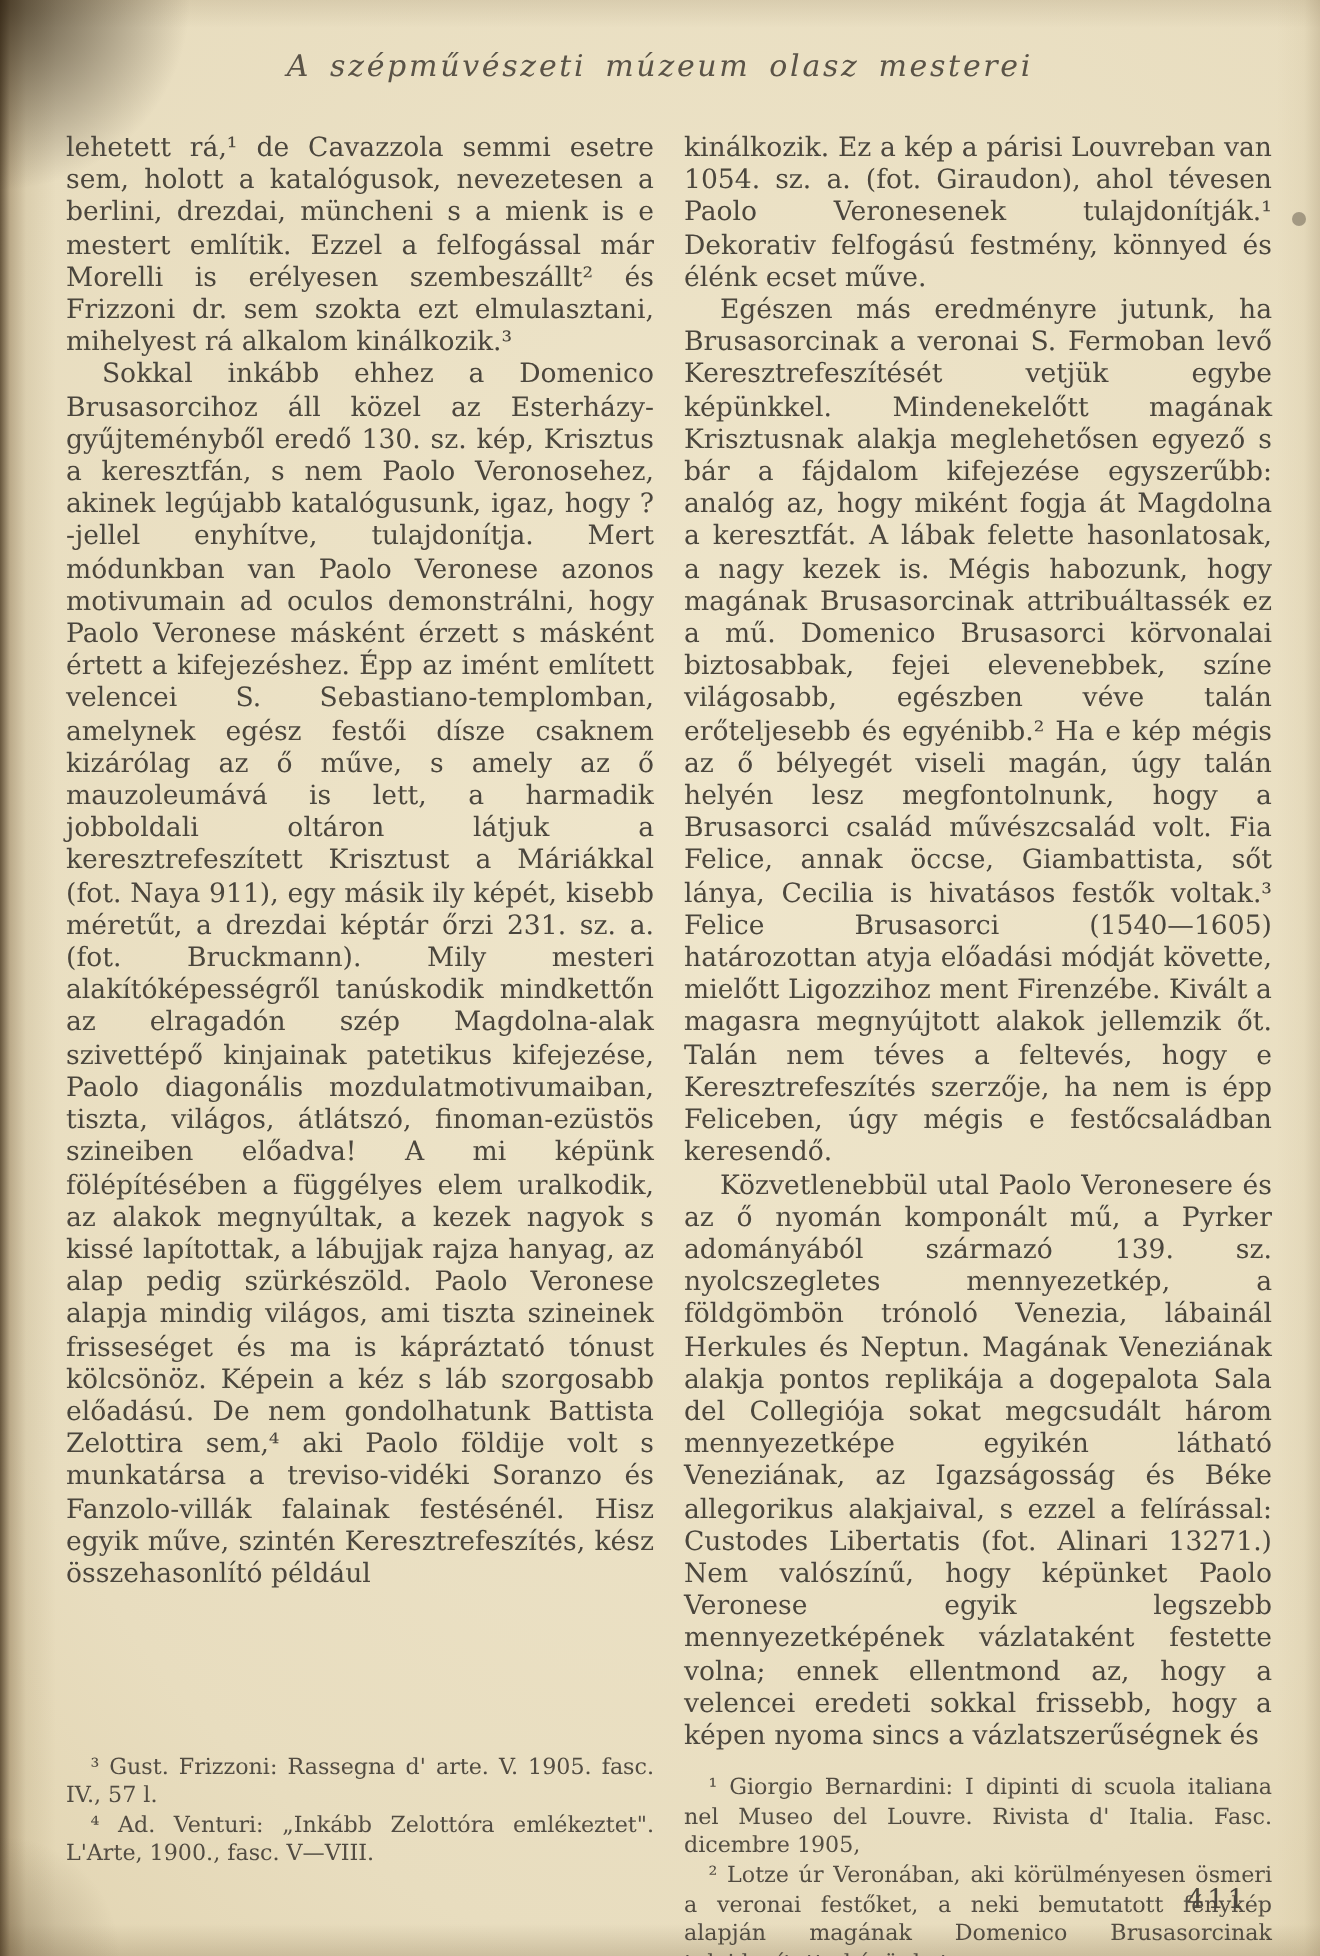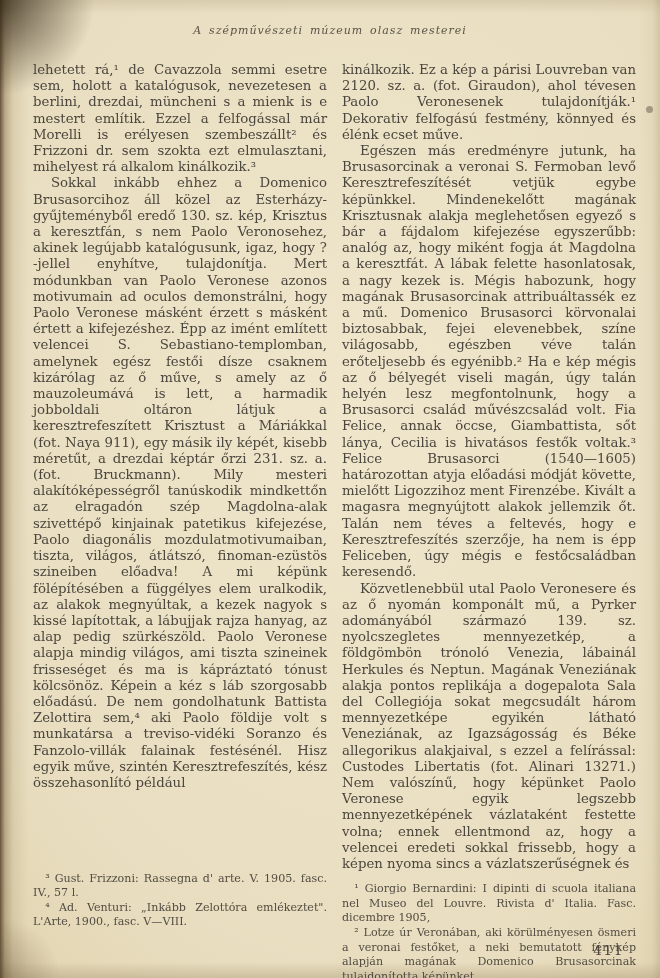--- a/index.html
+++ b/index.html
@@ -20,21 +20,21 @@
       linear-gradient(90deg, rgba(80,62,38,0.85) 0px, rgba(130,106,70,0.45) 5px, rgba(165,145,105,0.20) 13px, rgba(0,0,0,0) 28px),
       linear-gradient(270deg, rgba(150,130,95,0.28) 0px, rgba(190,172,132,0.12) 8px, rgba(0,0,0,0) 22px),
       linear-gradient(0deg, rgba(135,115,80,0.28) 0px, rgba(0,0,0,0) 16px),
       linear-gradient(180deg, rgba(150,130,95,0.20) 0px, rgba(0,0,0,0) 14px),
       radial-gradient(ellipse 520px 720px at 55% 42%, #efe6cc, #e8ddbf 80%, #e3d6b4 100%);
   }
   .running-header {
     padding-top: 24px;
     text-align: center;
     font-style: italic;
-    font-size: 11px;
+    font-size: 15px;
     letter-spacing: 0.09em;
     word-spacing: 0.22em;
     color: #5a5347;
   }
   .columns {
     display: flex;
     gap: 15px;
     padding: 0 24px 0 33px;
     margin-top: 25px;
     height: 868px;
@@ -97,21 +97,21 @@
       <p class="body">lehetett rá,¹ de Cavazzola semmi esetre sem, holott a katalógusok, nevezetesen a berlini, drezdai, müncheni s a mienk is e mestert említik. Ezzel a felfogással már Morelli is erélyesen szembeszállt² és Frizzoni dr. sem szokta ezt elmulasztani, mihelyest rá alkalom kinálkozik.³</p>
       <p class="body indent">Sokkal inkább ehhez a Domenico Brusasorcihoz áll közel az Esterházy-gyűjteményből eredő 130. sz. kép, Krisztus a keresztfán, s nem Paolo Veronosehez, akinek legújabb katalógusunk, igaz, hogy ?-jellel enyhítve, tulajdonítja. Mert módunkban van Paolo Veronese azonos motivumain ad oculos demonstrálni, hogy Paolo Veronese másként érzett s másként értett a kifejezéshez. Épp az imént említett velencei S. Sebastiano-templomban, amelynek egész festői dísze csaknem kizárólag az ő műve, s amely az ő mauzoleumává is lett, a harmadik jobboldali oltáron látjuk a keresztrefeszített Krisztust a Máriákkal (fot. Naya 911), egy másik ily képét, kisebb méretűt, a drezdai képtár őrzi 231. sz. a. (fot. Bruckmann). Mily mesteri alakítóképességről tanúskodik mindkettőn az elragadón szép Magdolna-alak szivettépő kinjainak patetikus kifejezése, Paolo diagonális mozdulatmotivumaiban, tiszta, világos, átlátszó, finoman-ezüstös szineiben előadva! A mi képünk fölépítésében a függélyes elem uralkodik, az alakok megnyúltak, a kezek nagyok s kissé lapítottak, a lábujjak rajza hanyag, az alap pedig szürkészöld. Paolo Veronese alapja mindig világos, ami tiszta szineinek frisseséget és ma is kápráztató tónust kölcsönöz. Képein a kéz s láb szorgosabb előadású. De nem gondolhatunk Battista Zelottira sem,⁴ aki Paolo földije volt s munkatársa a treviso-vidéki Soranzo és Fanzolo-villák falainak festésénél. Hisz egyik műve, szintén Keresztrefeszítés, kész összehasonlító például</p>
 
       <div class="footnotes">
         <p class="footnote">³ Gust. Frizzoni: Rassegna d' arte. V. 1905. fasc. IV., 57 l.</p>
         <p class="footnote">⁴ Ad. Venturi: „Inkább Zelottóra emlékeztet". L'Arte, 1900., fasc. V—VIII.</p>
       </div>
     </div>
 
     <div class="column">
-      <p class="body">kinálkozik. Ez a kép a párisi Louvreban van 2120. sz. a. (fot. Giraudon), ahol tévesen Paolo Veronesenek tulajdonítják.¹ Dekorativ felfogású festmény, könnyed és élénk ecset műve.</p>
+      <p class="body">kinálkozik. Ez a kép a párisi Louvreban van 1054. sz. a. (fot. Giraudon), ahol tévesen Paolo Veronesenek tulajdonítják.¹ Dekorativ felfogású festmény, könnyed és élénk ecset műve.</p>
       <p class="body indent">Egészen más eredményre jutunk, ha Brusasorcinak a veronai S. Fermoban levő Keresztrefeszítését vetjük egybe képünkkel. Mindenekelőtt magának Krisztusnak alakja meglehetősen egyező s bár a fájdalom kifejezése egyszerűbb: analóg az, hogy miként fogja át Magdolna a keresztfát. A lábak felette hasonlatosak, a nagy kezek is. Mégis habozunk, hogy magának Brusasorcinak attribuáltassék ez a mű. Domenico Brusasorci körvonalai biztosabbak, fejei elevenebbek, színe világosabb, egészben véve talán erőteljesebb és egyénibb.² Ha e kép mégis az ő bélyegét viseli magán, úgy talán helyén lesz megfontolnunk, hogy a Brusasorci család művészcsalád volt. Fia Felice, annak öccse, Giambattista, sőt lánya, Cecilia is hivatásos festők voltak.³ Felice Brusasorci (1540—1605) határozottan atyja előadási módját követte, mielőtt Ligozzihoz ment Firenzébe. Kivált a magasra megnyújtott alakok jellemzik őt. Talán nem téves a feltevés, hogy e Keresztrefeszítés szerzője, ha nem is épp Feliceben, úgy mégis e festőcsaládban keresendő.</p>
       <p class="body indent">Közvetlenebbül utal Paolo Veronesere és az ő nyomán komponált mű, a Pyrker adományából származó 139. sz. nyolcszegletes mennyezetkép, a földgömbön trónoló Venezia, lábainál Herkules és Neptun. Magának Veneziának alakja pontos replikája a dogepalota Sala del Collegiója sokat megcsudált három mennyezetképe egyikén látható Veneziának, az Igazságosság és Béke allegorikus alakjaival, s ezzel a felírással: Custodes Libertatis (fot. Alinari 13271.) Nem valószínű, hogy képünket Paolo Veronese egyik legszebb mennyezetképének vázlataként festette volna; ennek ellentmond az, hogy a velencei eredeti sokkal frissebb, hogy a képen nyoma sincs a vázlatszerűségnek és</p>
 
       <div class="footnotes">
         <p class="footnote">¹ Giorgio Bernardini: I dipinti di scuola italiana nel Museo del Louvre. Rivista d' Italia. Fasc. dicembre 1905,</p>
         <p class="footnote">² Lotze úr Veronában, aki körülményesen ösmeri a veronai festőket, a neki bemutatott fénykép alapján magának Domenico Brusasorcinak tulajdonította képünket.</p>
 
       </div>
     </div>
 

